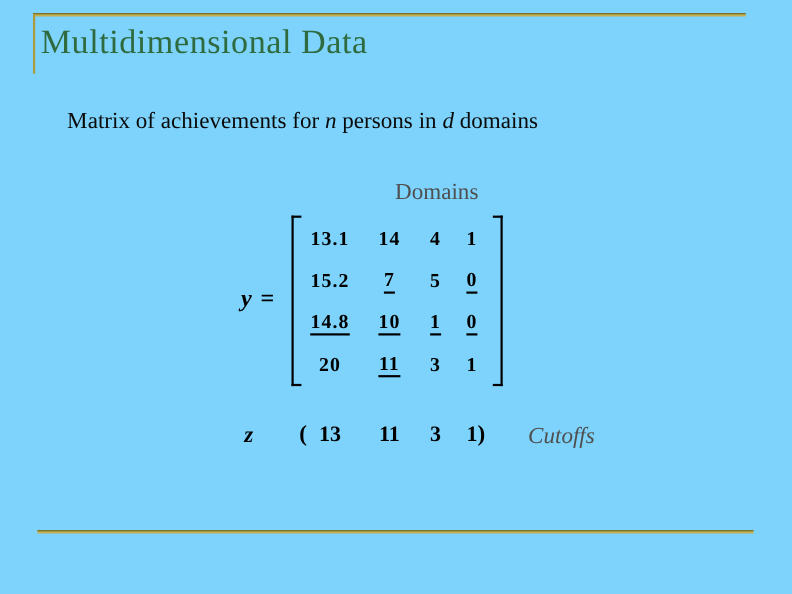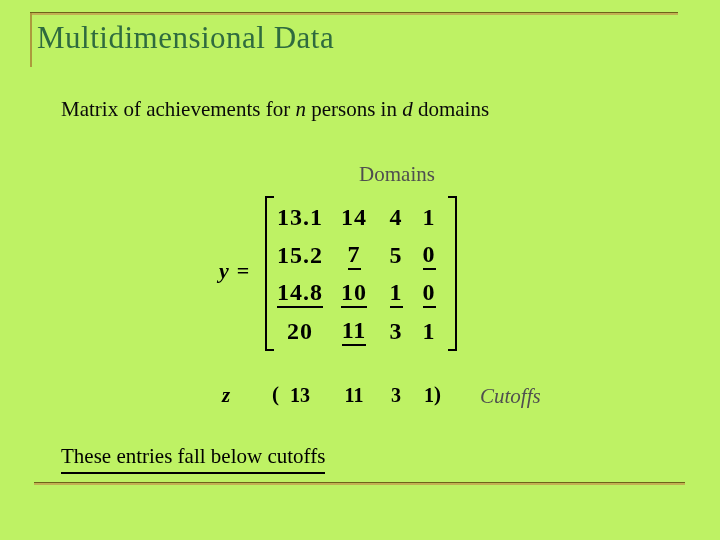--- a/index.html
+++ b/index.html
@@ -1,17 +1,17 @@
 <!DOCTYPE html>
 <html><head>
 <meta charset="utf-8">
 <style>
   html,body{margin:0;padding:0;background:#ffffff;}
   .slide{
-    position:relative;width:720px;height:540px;background:#bef264;overflow:hidden;
+    position:relative;width:720px;height:540px;background:#7dd3fc;overflow:hidden;
     font-family:"Liberation Serif","DejaVu Serif",serif;color:#000;
   }
   
   .rule{position:absolute;background:#c2b052;border-top:1px solid #6e6319;}
   .rule.top{left:30px;top:12px;width:648px;height:2px;}
   .rule.bottom{left:34px;top:482px;width:651px;height:2px;}
   .title-accent{position:absolute;left:30px;top:13px;width:2px;height:54px;background:#ac9a3c;}
   
   .title{position:absolute;left:37px;top:20px;margin:0;font-size:31px;font-weight:400;
          color:#2f6b3f;letter-spacing:.5px;}
@@ -28,21 +28,21 @@
   .bracket::before,.bracket::after{content:"";position:absolute;left:0;width:9px;height:2px;background:#000;}
   .bracket::before{top:0;}
   .bracket::after{bottom:0;}
   .bracket.left{left:265px;border-left:2px solid #000;}
   .bracket.left::before,.bracket.left::after{left:-2px;}
   .bracket.right{left:446px;border-right:2px solid #000;}
   .bracket.right::before,.bracket.right::after{left:2px;}
   .matrix-grid{position:absolute;left:270px;top:199px;display:grid;
     grid-template-columns:60px 48px 36px 30px;grid-auto-rows:38px;
     justify-items:center;align-items:center;}
-  .mcell{font-size:24px;font-weight:700;letter-spacing:1px;line-height:1;padding-bottom:2px;}
+  .mcell{font-size:18px;font-weight:700;letter-spacing:1px;line-height:1;padding-bottom:2px;}
   .mcell.u{border-bottom:2px solid #000;}
   
   .z-var{position:absolute;left:222px;top:383px;font-size:21px;font-style:italic;font-weight:700;}
   .paren{position:absolute;top:382px;font-size:21px;font-weight:700;}
   .paren.open{left:272px;}
   .paren.close{left:434px;}
   .cutoffs-grid{position:absolute;left:270px;top:379px;display:grid;
     grid-template-columns:60px 48px 36px 30px;grid-auto-rows:32px;
     justify-items:center;align-items:center;}
   .ccell{font-size:20px;font-weight:700;line-height:1;}
@@ -95,16 +95,15 @@
   <span class="paren open">(</span>
   <div class="cutoffs-grid" id="cutoffs-grid">
       <span class="ccell">13</span>
       <span class="ccell">11</span>
       <span class="ccell">3</span>
       <span class="ccell">1</span>
     </div>
   <span class="paren close">)</span>
   <div class="gray-label cutoffs-label">Cutoffs</div>
 
-  <p class="note">These entries fall below cutoffs</p>
 
   <div class="rule bottom"></div>
 </div>
 
 </body></html>

